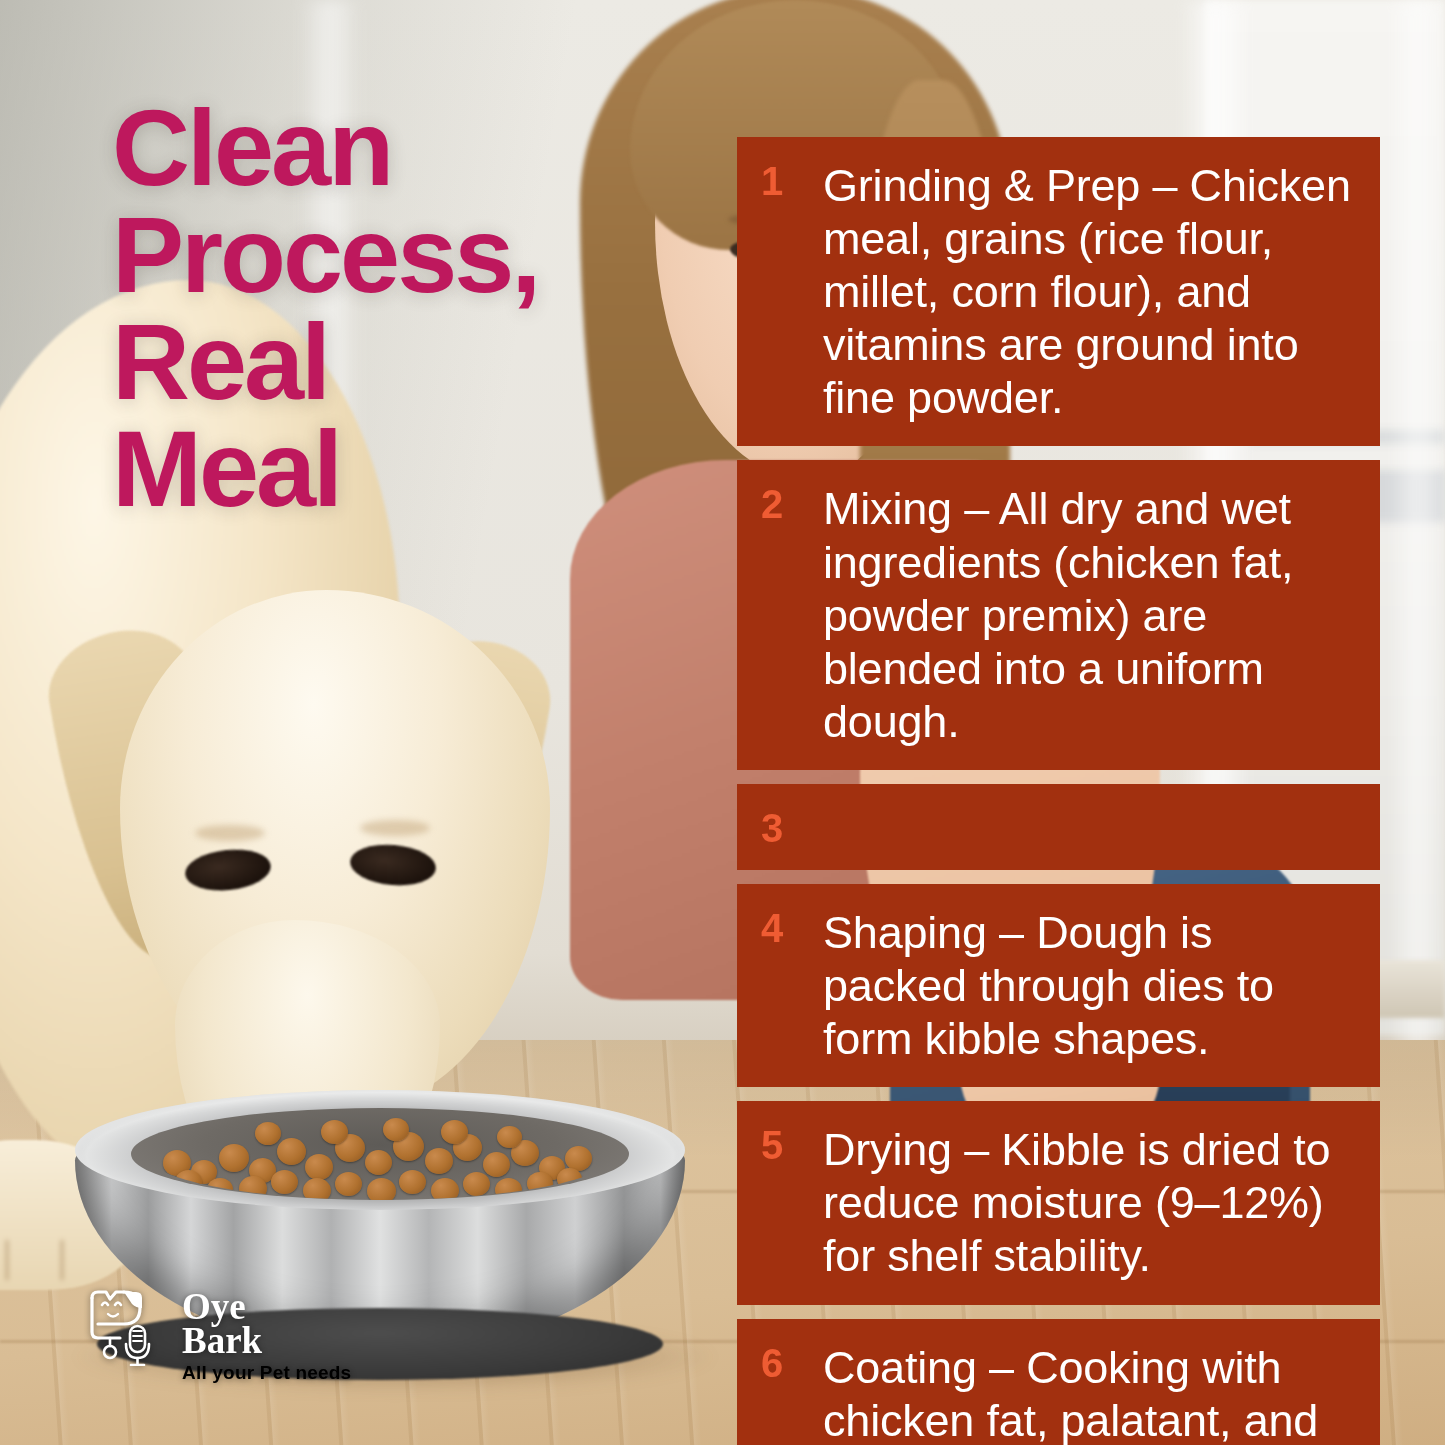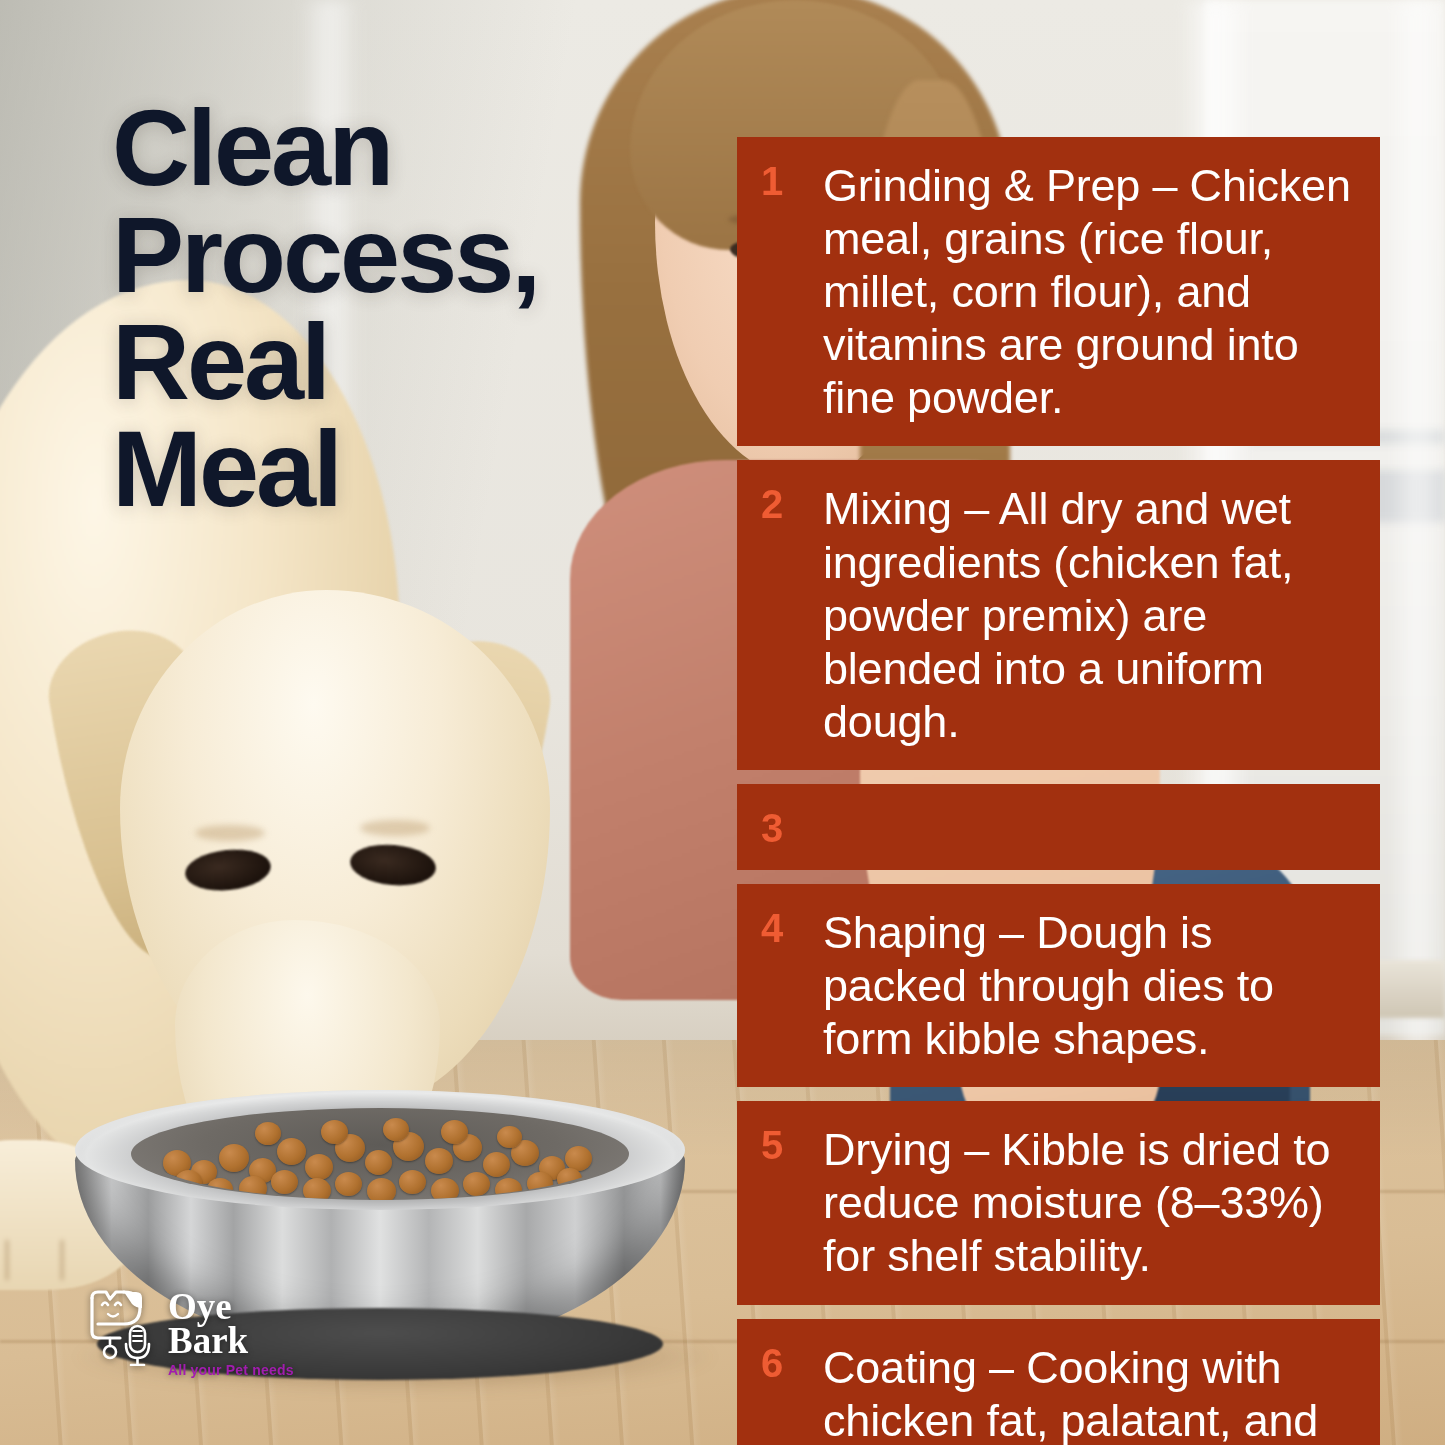--- a/index.html
+++ b/index.html
@@ -245,21 +245,21 @@
   .bowl-shadow {
     position:absolute; left:0px; top:232px; width:640px; height:70px;
     border-radius:50%;
     background:radial-gradient(ellipse at 50% 50%, rgba(90,60,30,.45) 0%, rgba(120,85,45,0) 72%);
     filter:blur(7px);
   }
 
   
   .headline {
     position:absolute; left:112px; top:95px;
-    color:#0f172a;
+    color:#be185d;
     font-weight:700;
     font-size:108px;
     line-height:0.99;
     letter-spacing:-3px;
     text-shadow:0 2px 18px rgba(60,50,40,.22);
     white-space:pre-line;
     max-width:560px;
   }
 
   
@@ -285,37 +285,37 @@
     flex:1 1 auto;
     font-size:45px;
     line-height:1.18;
     letter-spacing:-0.2px;
     font-weight:400;
   }
 
   
   .logo {
     position:absolute; left:86px; top:1288px;
-    display:flex; align-items:flex-start; gap:12px;
+    display:flex; align-items:flex-start; gap:26px;
     filter:drop-shadow(0 1px 3px rgba(0,0,0,.45));
   }
   .logo-mark { flex:0 0 auto; }
   .logo-words { padding-top:2px; }
   .logo-name {
     color:#ffffff;
     font-family:"Liberation Serif", serif;
     font-weight:700;
     font-size:37px;
     line-height:0.92;
     letter-spacing:0px;
     white-space:pre-line;
   }
   .logo-tagline {
-    color:#a21caf;
-    font-size:14px;
+    color:#000000;
+    font-size:19px;
     font-weight:700;
     letter-spacing:.2px;
     margin-top:4px;
   }
 </style>
 </head>
 <body>
 
 <div id="poster">
 
@@ -434,21 +434,21 @@
       <div class="step-num">3</div>
     </div>
 
     <div class="step">
       <div class="step-num">4</div>
       <div class="step-text">Shaping – Dough is packed through dies to form kibble shapes.</div>
     </div>
 
     <div class="step">
       <div class="step-num">5</div>
-      <div class="step-text">Drying – Kibble is dried to reduce moisture (8–33%) for shelf stability.</div>
+      <div class="step-text">Drying – Kibble is dried to reduce moisture (9–12%) for shelf stability.</div>
     </div>
 
     <div class="step">
       <div class="step-num">6</div>
       <div class="step-text">Coating – Cooking with chicken fat, palatant, and chicken flavor for taste and aroma.</div>
     </div>
 
     <div class="step">
       <div class="step-num">7</div>
     </div>

